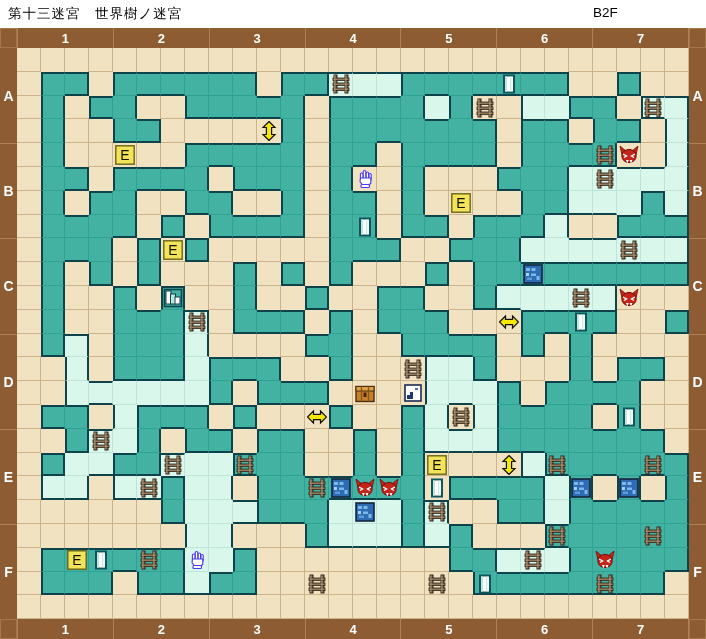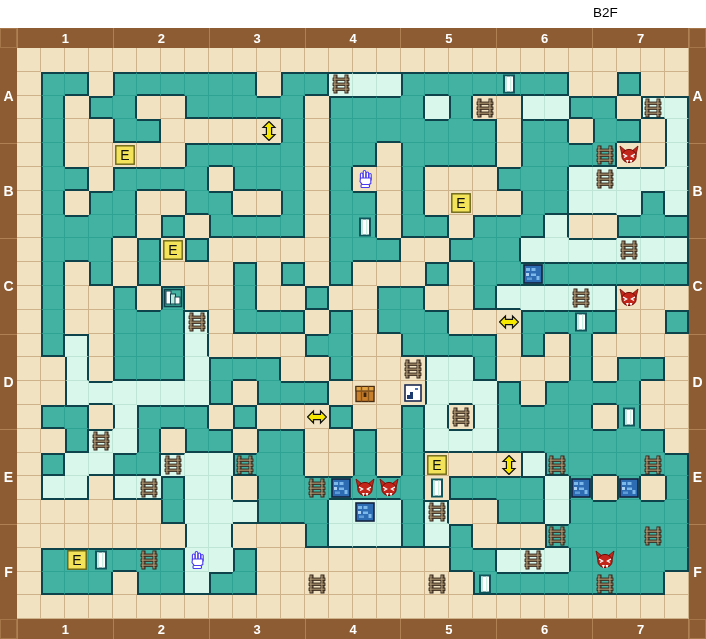--- a/index.html
+++ b/index.html
@@ -27,20 +27,21 @@
   .cell.t{background:#f1e3c2;}
   .cell.g{background:#43b2a2;}
   .cell.c{background:#d9f7eb;}
   .icon{position:absolute;width:20px;height:20px;z-index:5;}
   .icon svg{display:block;width:20px;height:20px;}
 </style>
 </head>
 <body>
 
 <div class="titlebar">
+  <span class="map-title">第十三迷宮　世界樹ノ迷宮</span>
   <span class="floor-label">B2F</span>
 </div>
 
 <div class="maproot">
   <div class="numrow">
       <div class="corner"></div>
       <div class="numsec">1</div>
       <div class="numsec">2</div>
       <div class="numsec">3</div>
       <div class="numsec">4</div>

